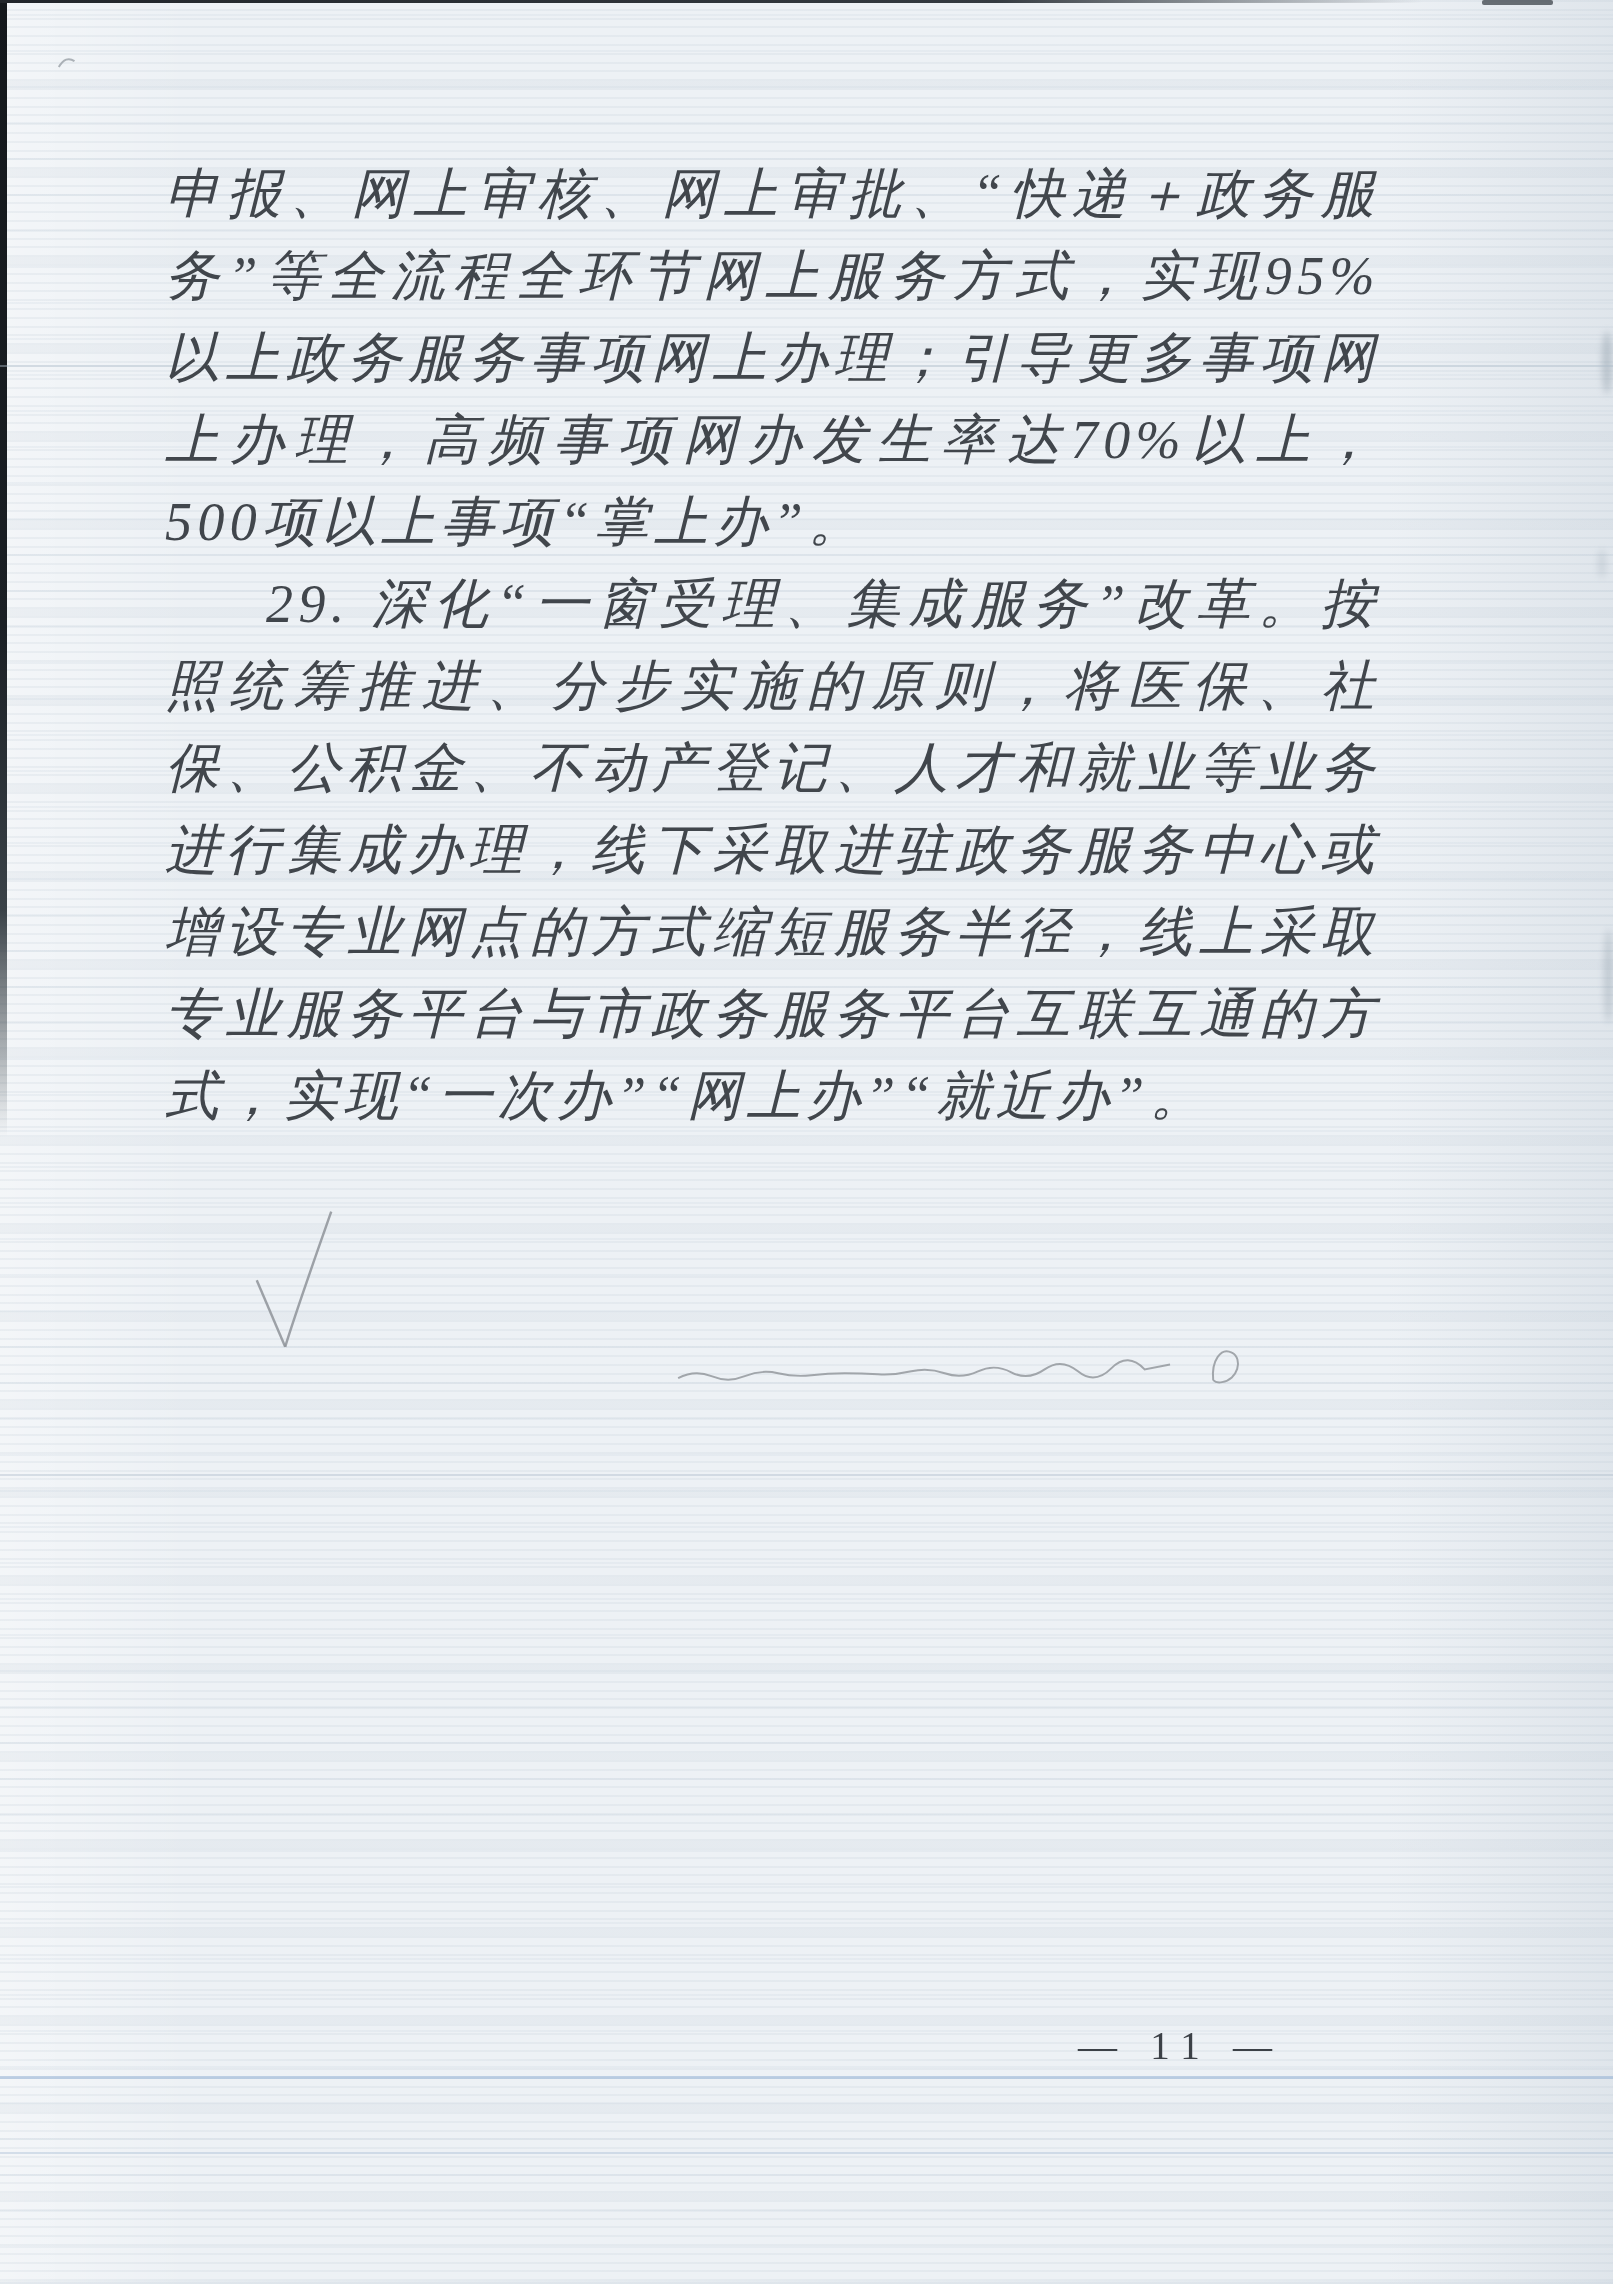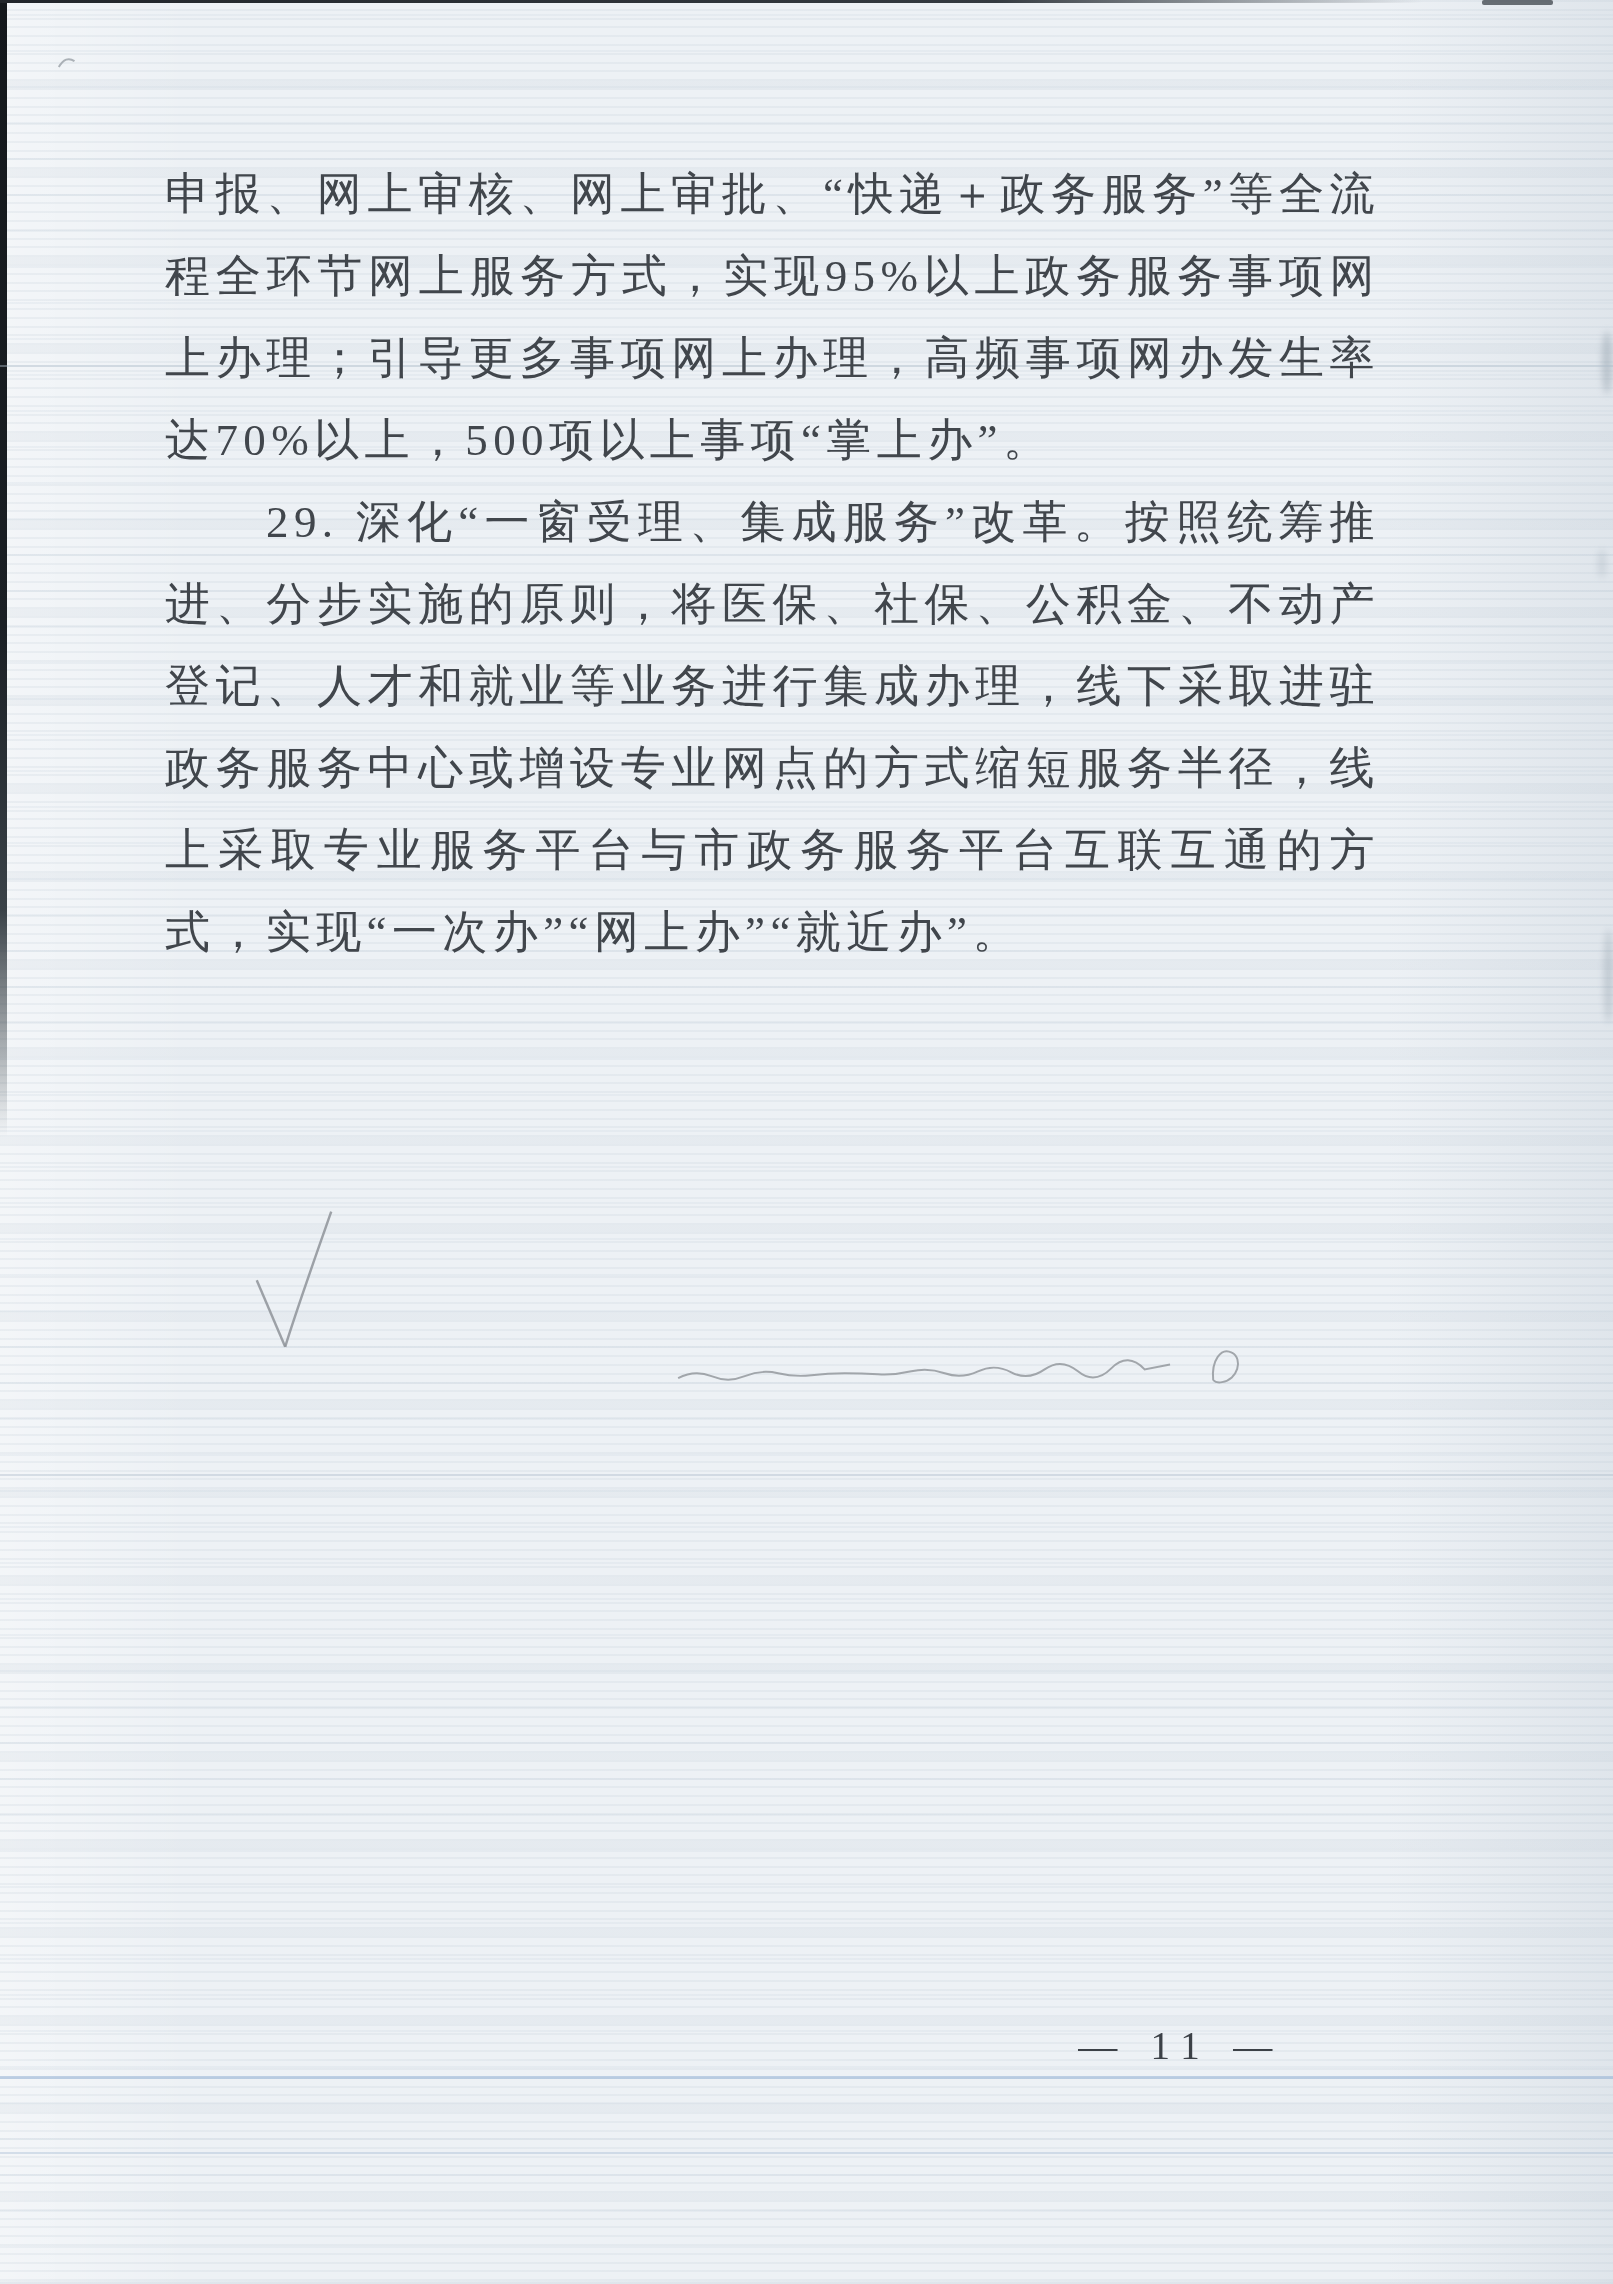--- a/index.html
+++ b/index.html
@@ -36,30 +36,31 @@
   .smudge.c{left:1598px;top:549px;width:7.8px;height:29px;opacity:.3;}
   .band{position:absolute;left:0;width:1613px;}
   .band.b1{top:2076px;height:2.9px;background:rgba(150,178,214,0.55);}
   .band.b2{top:2152px;height:2px;background:rgba(163,185,210,0.4);}
   .band.b3{top:365px;height:2px;background:rgba(170,186,200,0.45);}
   .band.b4{top:1474px;height:2px;background:rgba(170,186,200,0.4);}
 
   
   .text-block{
     position:absolute;left:165px;top:153px;width:1215px;
-    font-size:45px;line-height:82px;letter-spacing:5.4px;
+    font-size:54px;line-height:82px;letter-spacing:5.4px;
     color:#41464c;
     text-align:justify;
+    font-style:italic;
   }
   .text-block p{margin:0;}
   .text-block p.indent{text-indent:101px;}
 
   .footer{
-    position:absolute;left:1029px;top:2023px;width:255px;
-    font-size:39px;color:#3c4147;letter-spacing:11.8px;text-align:right;
+    position:absolute;left:1078px;top:2023px;width:255px;
+    font-size:39px;color:#3c4147;letter-spacing:11.8px;text-align:left;
     white-space:nowrap;
   }
 
   .marks{position:absolute;left:0;top:0;width:1613px;height:2285px;pointer-events:none;}
 </style>
 </head>
 <body>
 
 <div class="page">
 

